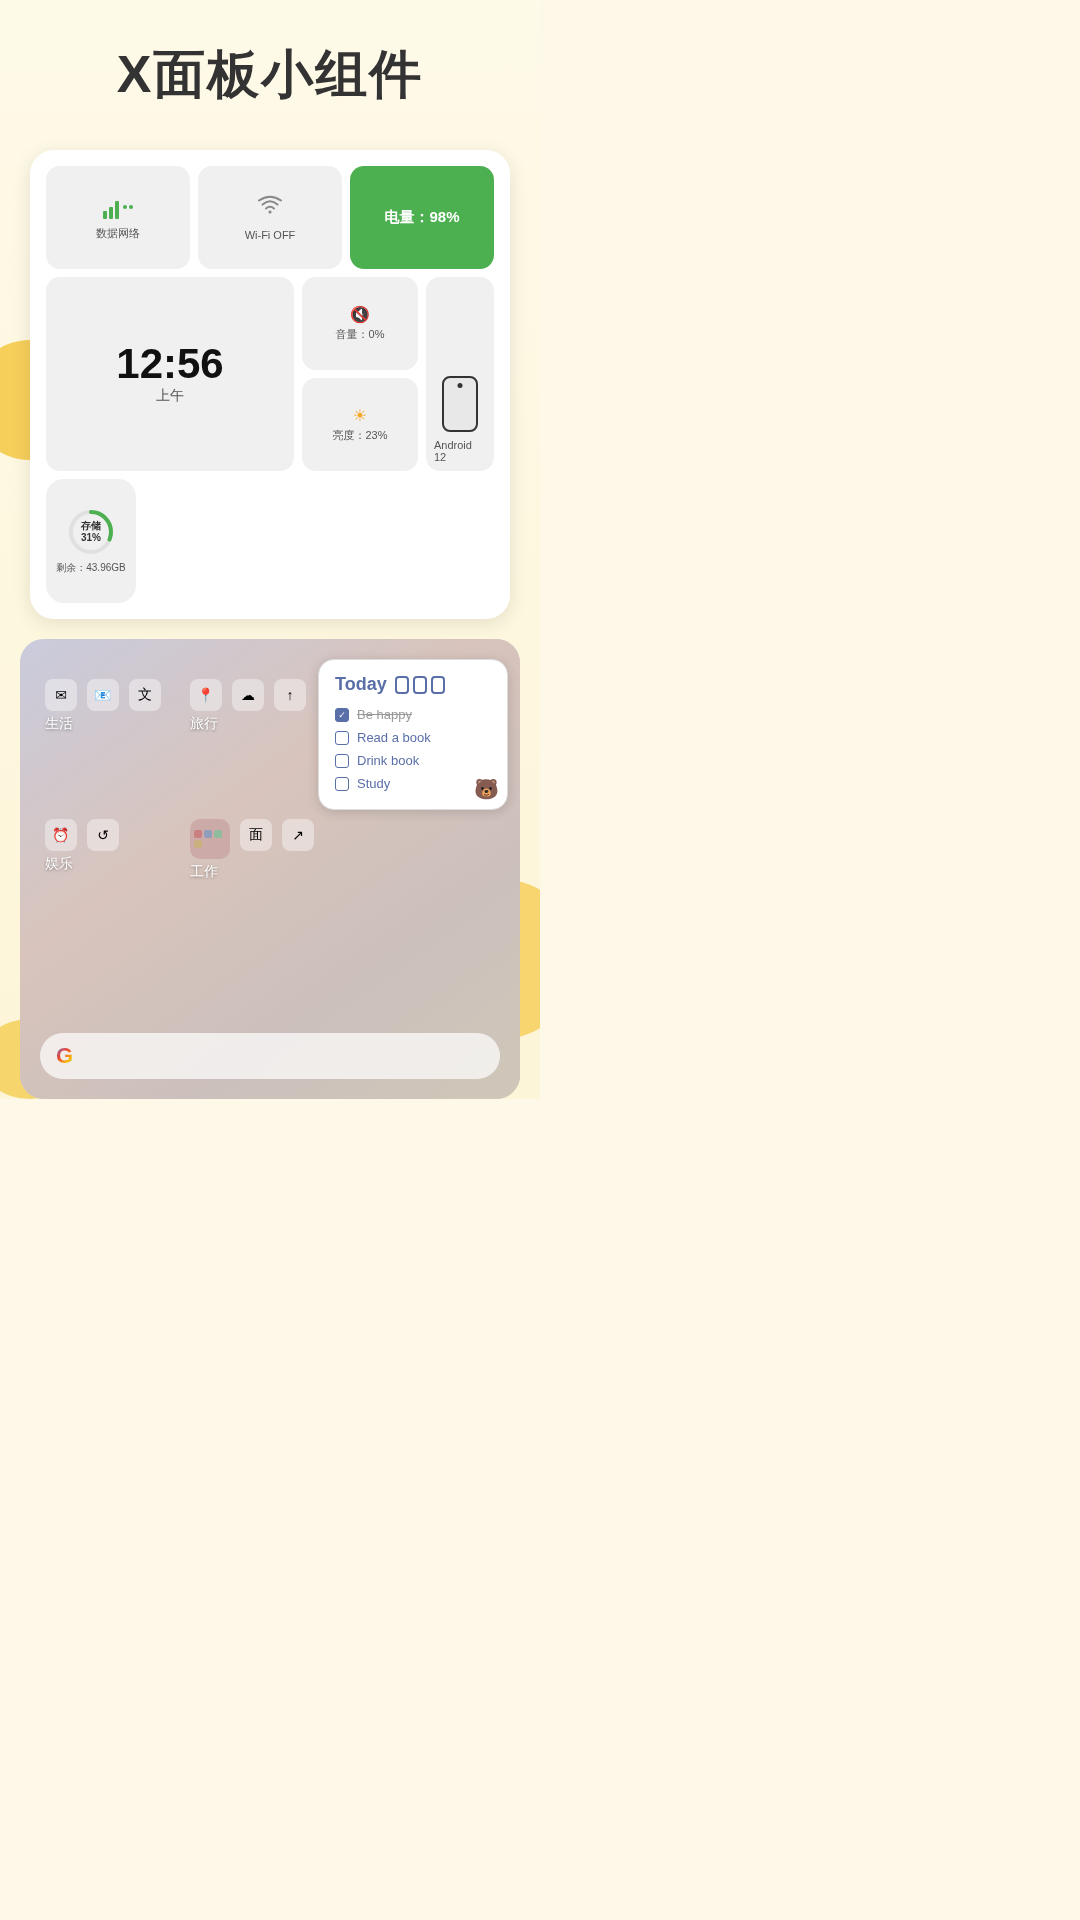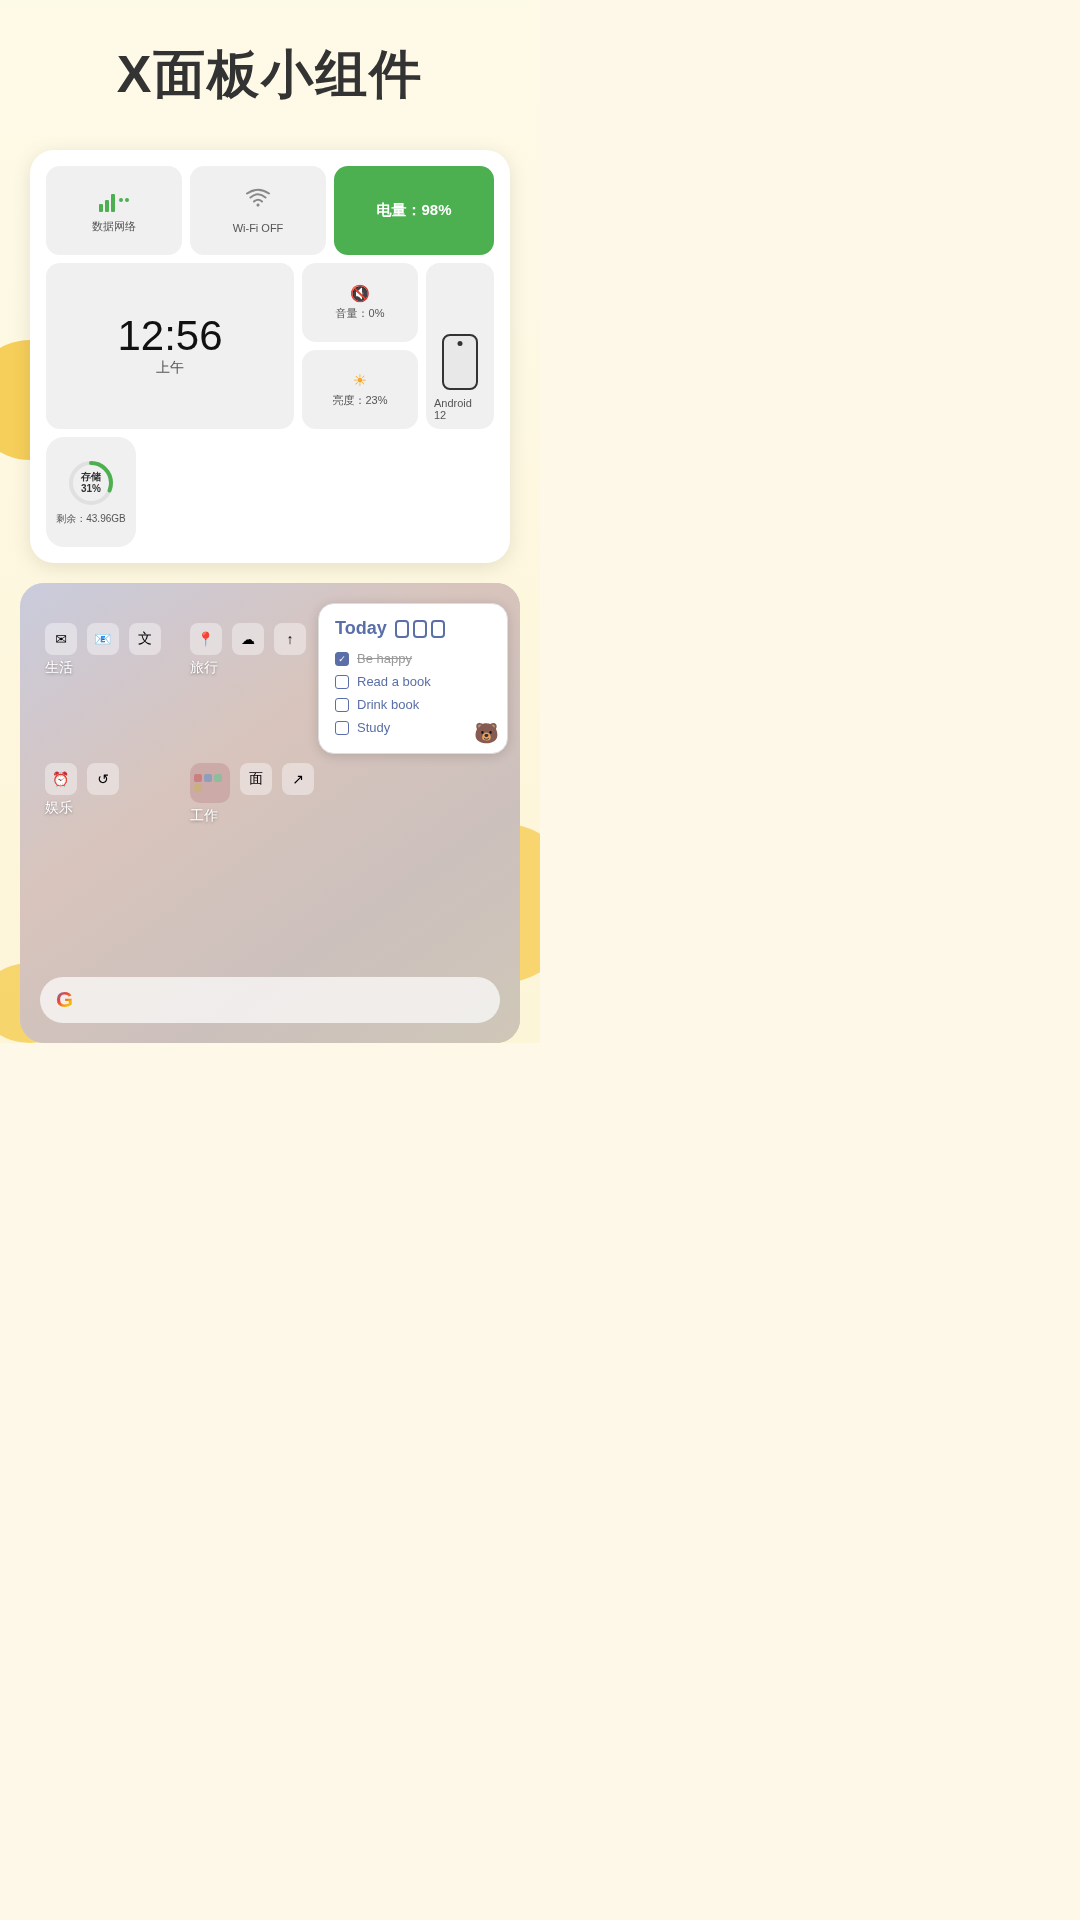--- a/index.html
+++ b/index.html
@@ -105,21 +105,21 @@
     }
 
     .date-weekday {
       font-size: 11px;
       color: #555;
       text-align: center;
     }
 
     .clock-time {
       font-size: 42px;
-      font-weight: 400;
+      font-weight: 700;
       color: #111;
       line-height: 1;
     }
 
     .clock-ampm {
       font-size: 14px;
       color: #555;
       margin-top: 2px;
     }
 
@@ -236,21 +236,21 @@
       background-clip: text;
     }
 
     .pcell {
       background: #f0f0f0;
       border-radius: 14px;
       display: flex;
       flex-direction: column;
       align-items: center;
       justify-content: center;
-      padding: 21px 8px;
+      padding: 28px 8px;
     }
 
     .pcell-label {
       font-size: 11px;
       color: #555;
       margin-top: 3px;
     }
 
     
     .phone-blob {
@@ -343,21 +343,21 @@
                 <path d="M13 18 L13 18" stroke="#888" stroke-width="2.5" stroke-linecap="round"></path>
                 <path d="M9 14.5 Q13 11 17 14.5" stroke="#888" stroke-width="2" fill="none" stroke-linecap="round"></path>
                 <path d="M5.5 10.5 Q13 4 20.5 10.5" stroke="#888" stroke-width="2" fill="none" stroke-linecap="round"></path>
                 <path d="M2 6.5 Q13 -1 24 6.5" stroke="#888" stroke-width="2" fill="none" stroke-linecap="round"></path>
                 <circle cx="13" cy="18" r="1.5" fill="#888"></circle>
               </svg>
             </div>
             <div class="pcell-label">Wi-Fi OFF</div>
           </div>
 
-          <div style="flex:1; min-height:65px; background:#4CAF50; border-radius:14px; display:flex; align-items:center; justify-content:center; padding:20px;">
+          <div style="flex:1; min-height:65px; background:#4CAF50; border-radius:14px; display:flex; align-items:center; justify-content:center; padding:8px;">
             <div style="font-size:15px; font-weight:700; color:white; text-align:center;">电量：98%</div>
           </div>
         </div>
 
         <div style="display:flex; gap:8px;">
 
           <div class="pcell" style="flex:2; min-height:72px;">
             <div class="clock-time">12:56</div>
             <div class="clock-ampm">上午</div>
           </div>

